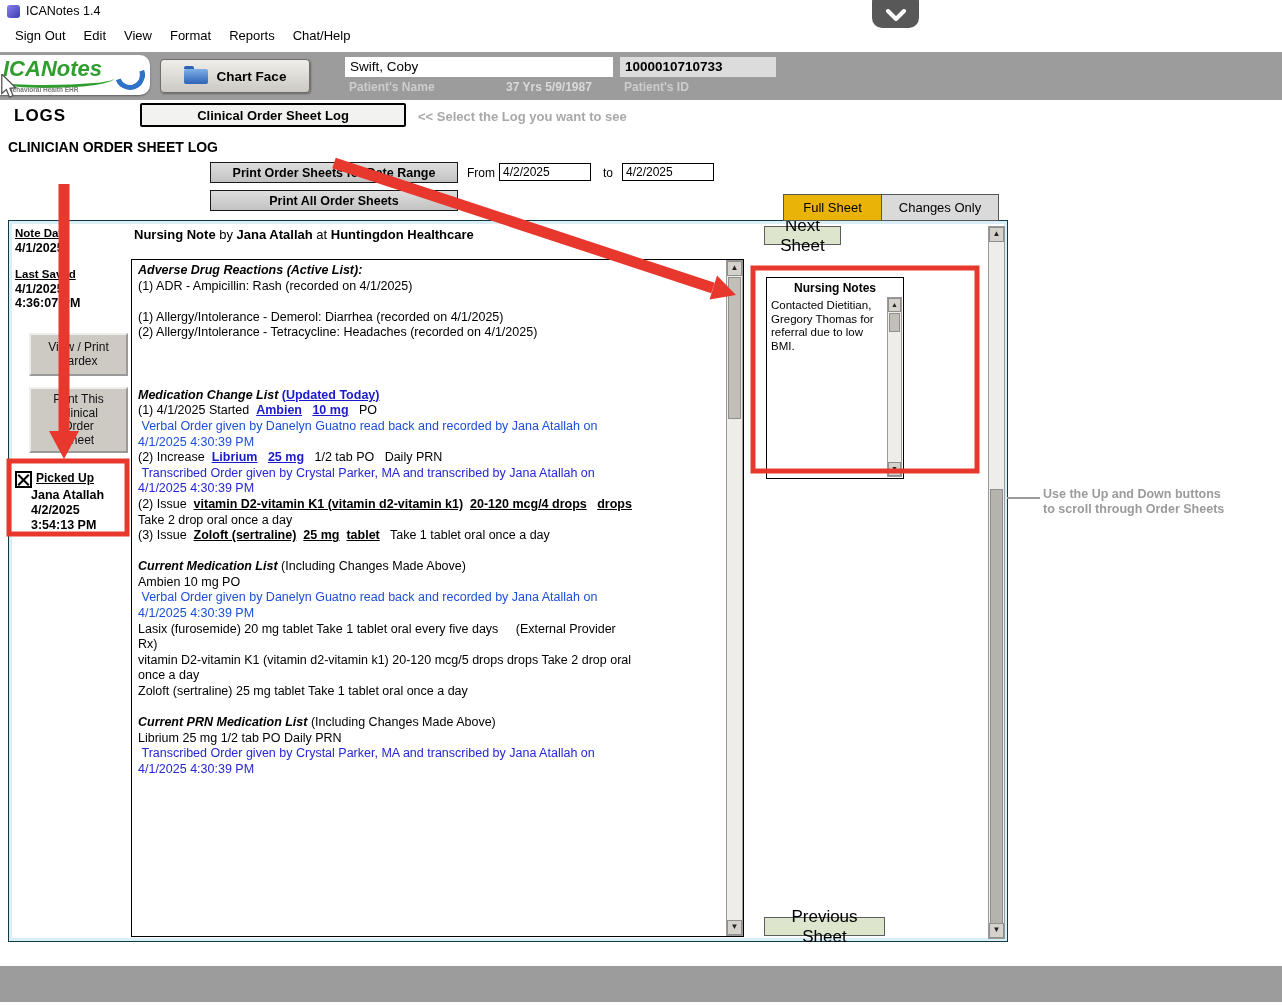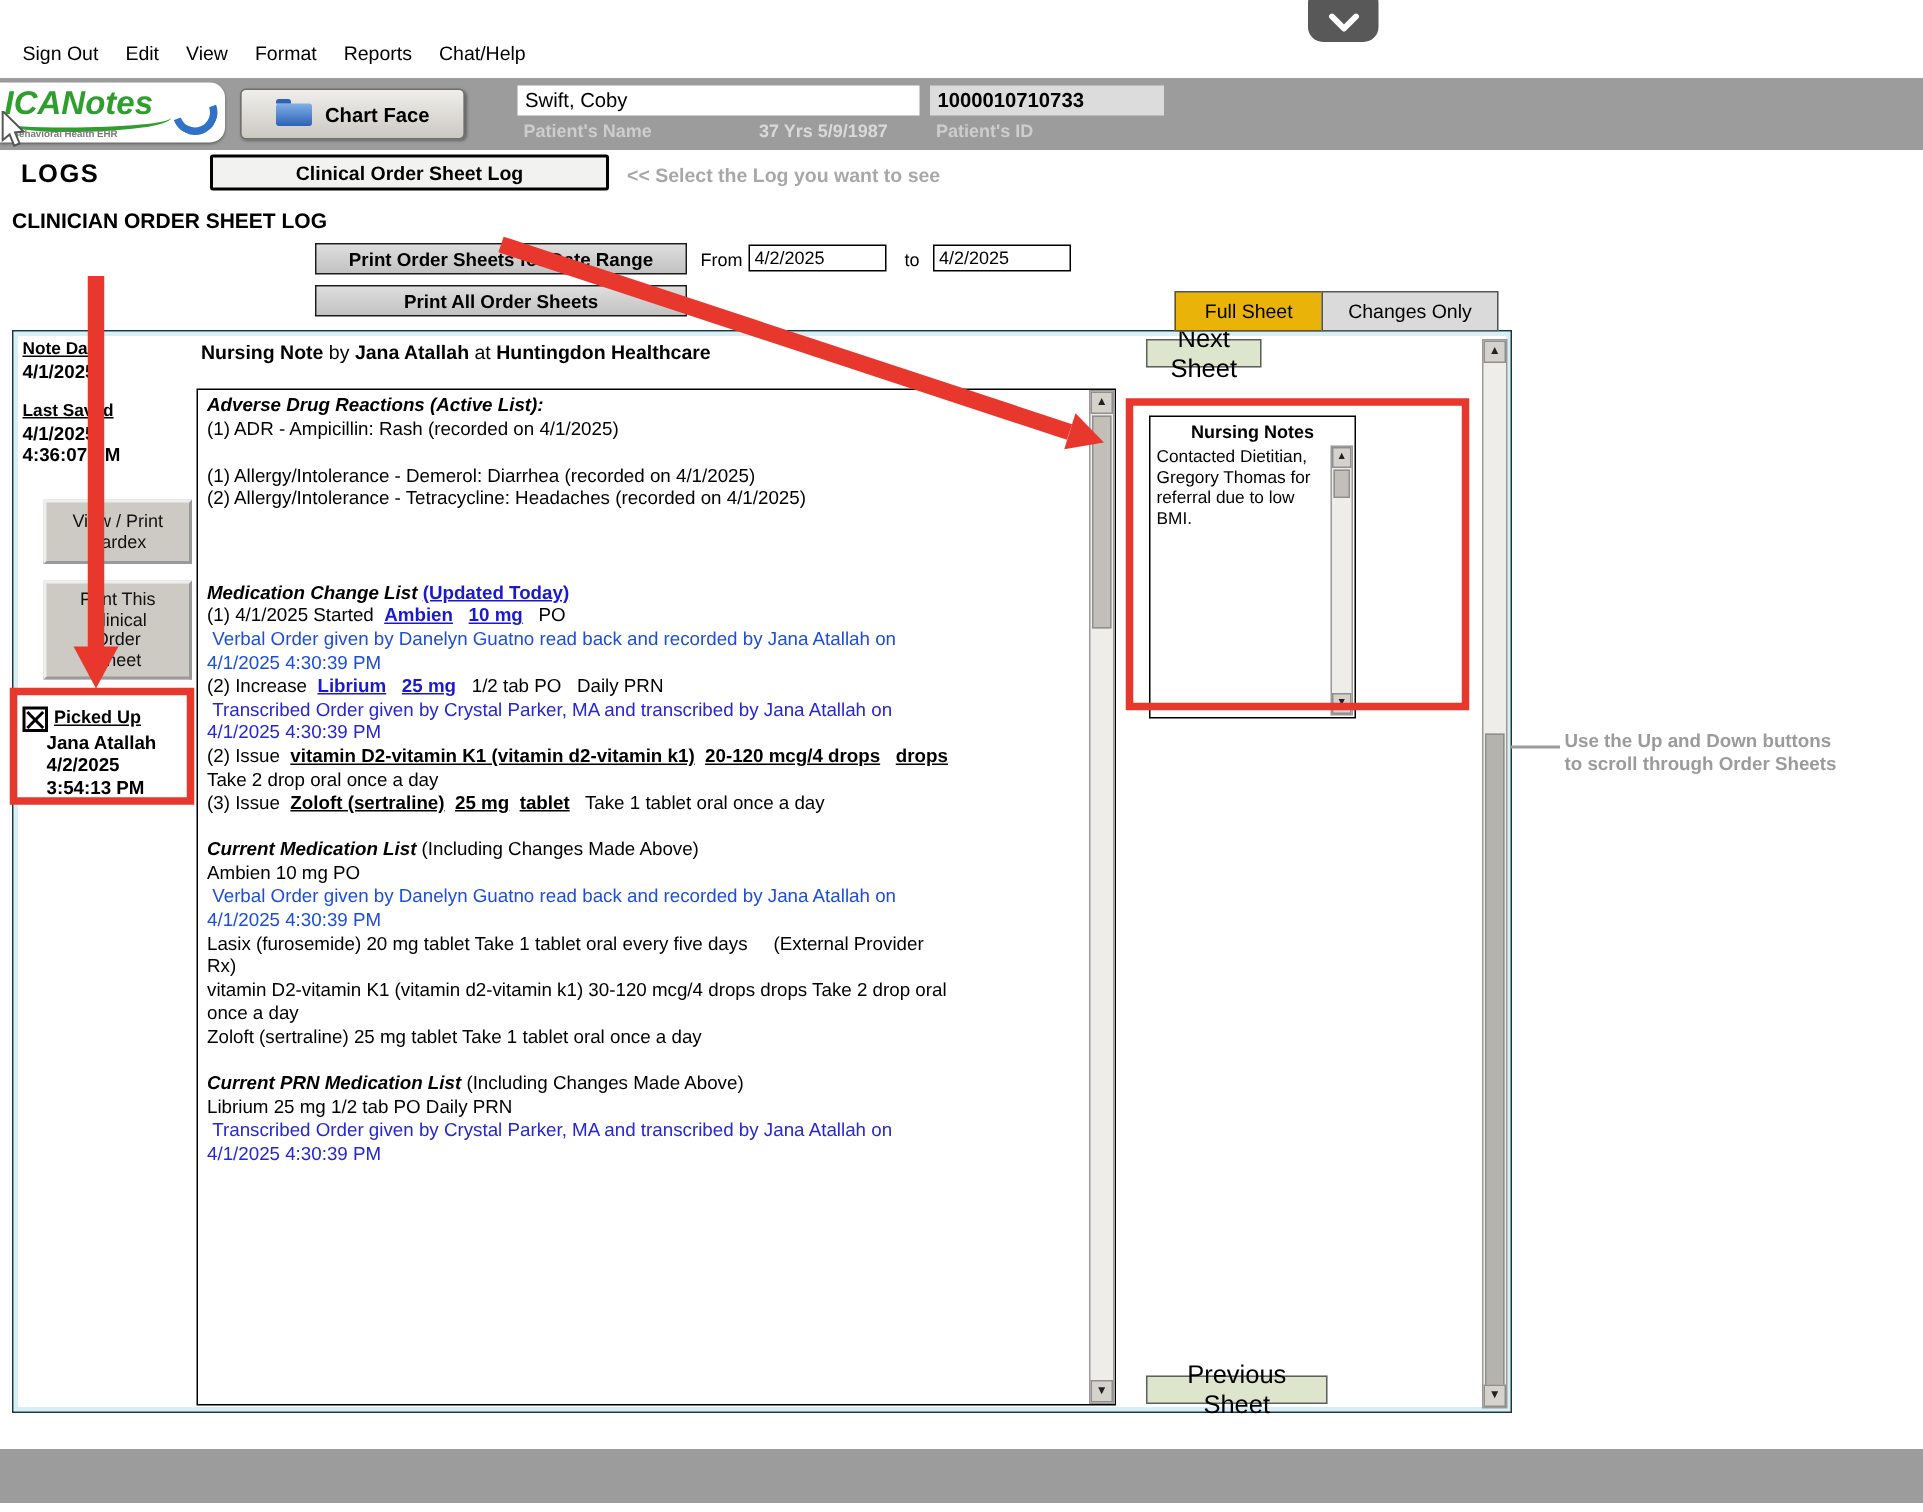--- a/index.html
+++ b/index.html
@@ -143,20 +143,24 @@
 
   
   .red-overlay{position:absolute;left:0;top:0;width:1282px;height:1008px;pointer-events:none;z-index:100;}
   .cursor{position:absolute;left:0;top:74px;z-index:120;pointer-events:none;}
 </style>
 </head>
 <body>
 
 <div class="screen">
 
+  <div class="titlebar">
+    <span class="app-icon"></span>
+    <span>ICANotes 1.4</span>
+  </div>
 
   <div class="menubar">
     <span class="menu-item">Sign Out</span>
     <span class="menu-item">Edit</span>
     <span class="menu-item">View</span>
     <span class="menu-item">Format</span>
     <span class="menu-item">Reports</span>
     <span class="menu-item">Chat/Help</span>
   </div>
 
@@ -241,21 +245,21 @@
           <div class="nline"><span>(2) Issue  </span><span class="s-bu">vitamin D2-vitamin K1 (vitamin d2-vitamin k1)</span><span>  </span><span class="s-bu">20-120 mcg/4 drops</span><span>   </span><span class="s-bu">drops</span></div>
           <div class="nline"><span>Take 2 drop oral once a day</span></div>
           <div class="nline"><span>(3) Issue  </span><span class="s-bu">Zoloft (sertraline)</span><span>  </span><span class="s-bu">25 mg</span><span>  </span><span class="s-bu">tablet</span><span>   Take 1 tablet oral once a day</span></div>
           <div class="nline">&nbsp;</div>
           <div class="nline"><span class="s-bi">Current Medication List</span><span> (Including Changes Made Above)</span></div>
           <div class="nline"><span>Ambien 10 mg PO</span></div>
           <div class="nline"><span class="s-red"> Verbal Order given by Danelyn Guatno read back and recorded by Jana Atallah on</span></div>
           <div class="nline"><span class="s-red">4/1/2025 4:30:39 PM</span></div>
           <div class="nline"><span>Lasix (furosemide) 20 mg tablet Take 1 tablet oral every five days     (External Provider</span></div>
           <div class="nline"><span>Rx)</span></div>
-          <div class="nline"><span>vitamin D2-vitamin K1 (vitamin d2-vitamin k1) 30-120 mcg/4 drops drops Take 2 drop oral</span></div>
+          <div class="nline"><span>vitamin D2-vitamin K1 (vitamin d2-vitamin k1) 20-120 mcg/5 drops drops Take 2 drop oral</span></div>
           <div class="nline"><span>once a day</span></div>
           <div class="nline"><span>Zoloft (sertraline) 25 mg tablet Take 1 tablet oral once a day</span></div>
           <div class="nline">&nbsp;</div>
           <div class="nline"><span class="s-bi">Current PRN Medication List</span><span> (Including Changes Made Above)</span></div>
           <div class="nline"><span>Librium 25 mg 1/2 tab PO Daily PRN</span></div>
           <div class="nline"><span class="s-blue"> Transcribed Order given by Crystal Parker, MA and transcribed by Jana Atallah on</span></div>
           <div class="nline"><span class="s-blue">4/1/2025 4:30:39 PM</span></div>
         </div>
       <div class="scrollbar ta-scroll">
         <div class="sb-btn sb-up">▲</div>

